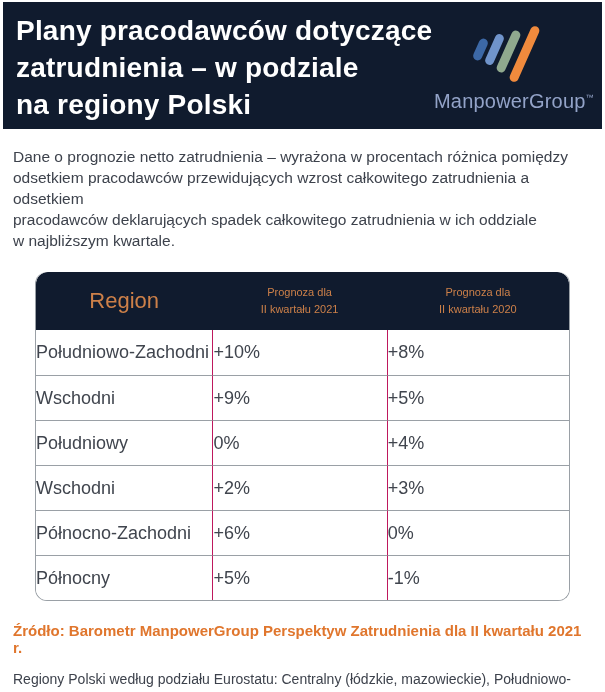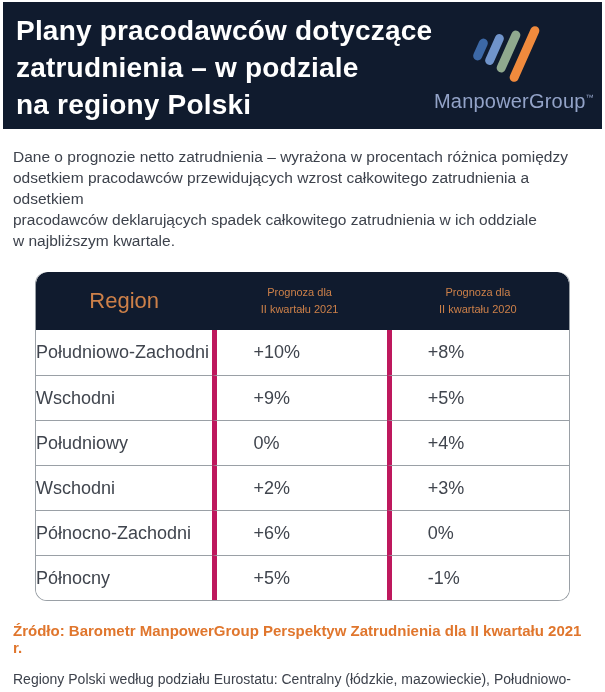--- a/index.html
+++ b/index.html
@@ -94,21 +94,21 @@
   .c3 { width: 34.2%; }
   tbody td {
     height: 45px;
     text-align: left;
     vertical-align: middle;
     font-size: 18px;
     color: #40454e;
     background: #ffffff;
   }
   tbody tr + tr td { border-top: 1px solid #9aa0a6; }
-  tbody td + td { border-left: 5px solid #be185d; padding-left: 36px; }
+  tbody td + td { border-left: 1px solid #be185d; }
 
   
   .source {
     margin: 21px 13px 0 13px;
     font-size: 15px;
     font-weight: 700;
     color: #e0762d;
   }
   .footnote {
     margin: 13px 13px 0 13px;

